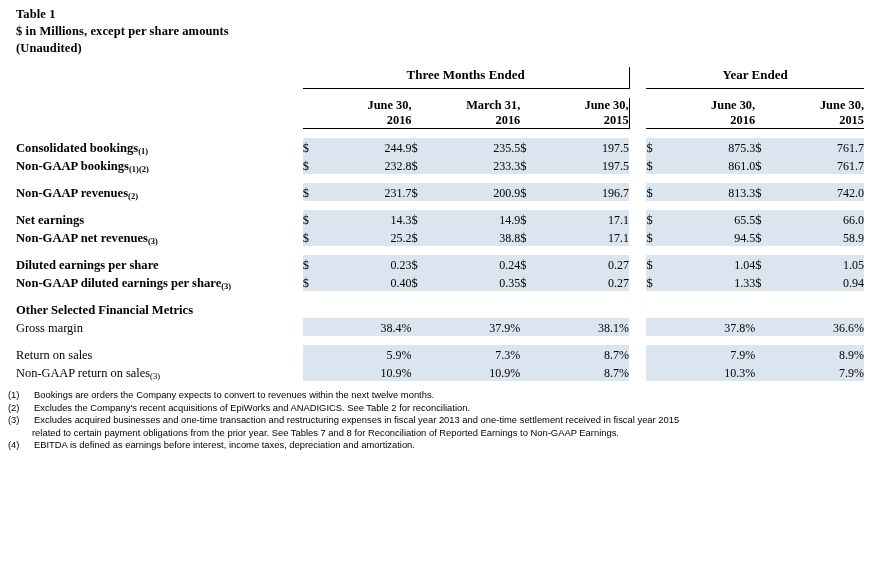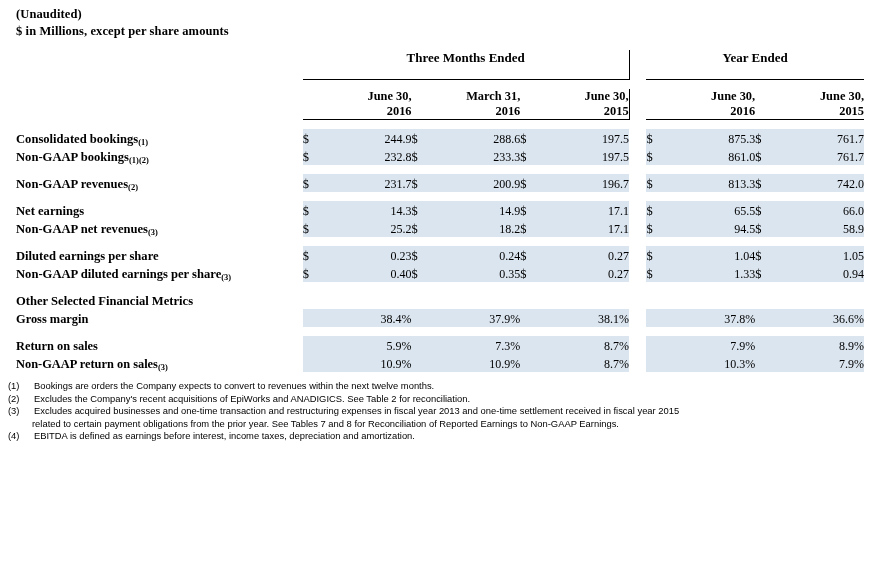--- a/index.html
+++ b/index.html
@@ -55,21 +55,21 @@
     padding: 2px 0 2px 2px;
   }
   .lbl .fn {
     font-size: 8.5px;
     font-weight: bold;
     vertical-align: baseline;
     position: relative;
     top: 2px;
   }
   .sub {
-    font-weight: bold;
+    font-weight: normal;
     font-size: 12.4px;
     padding-left: 22px;
   }
   .sub .fn {
     font-size: 8.5px;
     position: relative;
     top: 2px;
   }
   .cur {
     text-align: left;
@@ -88,21 +88,21 @@
   
   .grp {
     text-align: center;
     font-weight: bold;
     font-size: 13px;
     padding-bottom: 2px;
   }
   .grp .inner {
     border-bottom: 1.3px solid #000;
     display: block;
-    padding-bottom: 13px;
+    padding-bottom: 5px;
   }
   .colhead {
     text-align: right;
     font-weight: bold;
     font-size: 12.4px;
     line-height: 15px;
     padding-bottom: 3px;
   }
   .colhead .u {
     display: block;
@@ -136,22 +136,23 @@
   .footnotes .cont {
     padding-left: 26px;
   }
 </style>
 </head>
 <body>
 
 <div class="page">
 
   <div class="heading">
+    <div>Table 1</div>
+    <div>$ in Millions, except per share amounts</div>
     <div>(Unaudited)</div>
-    <div>$ in Millions, except per share amounts</div>
   </div>
 
   <table class="fin">
     <colgroup>
       <col class="c-label">
       <col class="c-cur">
         <col class="c-num">
       <col class="c-cur">
         <col class="c-num">
       <col class="c-cur">
@@ -206,21 +207,21 @@
 
     <tr class="spacer">
       <td colspan="12"></td>
     </tr>
 
     <tr class="rowtall">
       <td class="lbl"><span>Consolidated bookings</span><span class="fn">(1)</span></td>
       <td class="cur shade">$</td>
       <td class="num shade">244.9</td>
       <td class="cur shade">$</td>
-      <td class="num shade">288.6</td>
+      <td class="num shade">235.5</td>
       <td class="cur shade">$</td>
       <td class="num shade">197.5</td>
       <td></td>
       <td class="cur shade">$</td>
       <td class="num shade">875.3</td>
       <td class="cur shade">$</td>
       <td class="num shade">761.7</td>
     </tr>
 
     <tr class="rowtall">
@@ -275,21 +276,21 @@
       <td class="num shade">65.5</td>
       <td class="cur shade">$</td>
       <td class="num shade">66.0</td>
     </tr>
 
     <tr class="rowtall">
       <td class="lbl"><span>Non-GAAP net revenues</span><span class="fn">(3)</span></td>
       <td class="cur shade">$</td>
       <td class="num shade">25.2</td>
       <td class="cur shade">$</td>
-      <td class="num shade">18.2</td>
+      <td class="num shade">38.8</td>
       <td class="cur shade">$</td>
       <td class="num shade">17.1</td>
       <td></td>
       <td class="cur shade">$</td>
       <td class="num shade">94.5</td>
       <td class="cur shade">$</td>
       <td class="num shade">58.9</td>
     </tr>
 
     <tr class="spacer">

